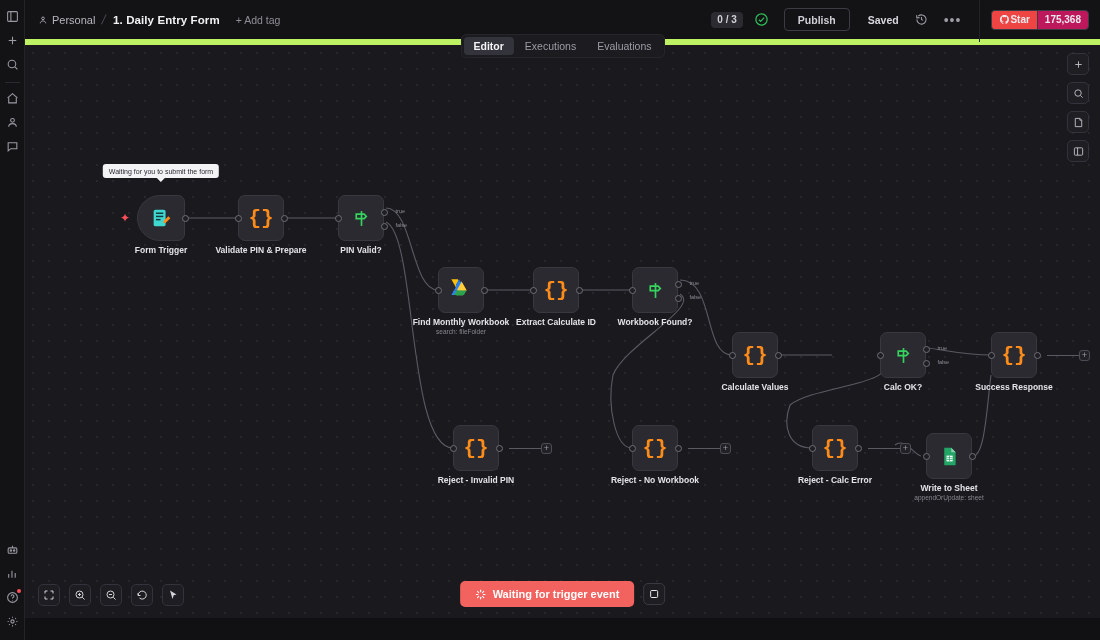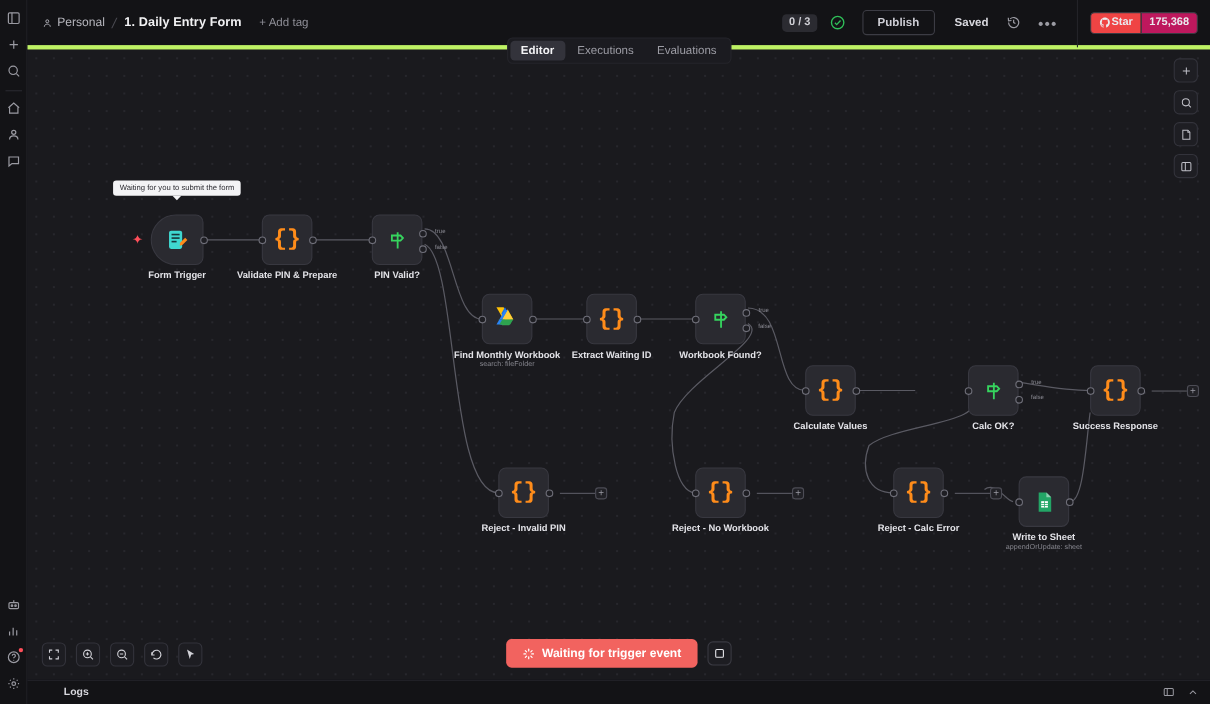--- a/index.html
+++ b/index.html
@@ -32,21 +32,21 @@
     position: absolute; top: 2px; right: 2px;
     width: 4px; height: 4px; border-radius: 50%; background: #ff4f5a;
   }
 
   
   .main { position: relative; width: 1075px; height: 640px; }
 
   
   .topbar {
     position: absolute; top: 0; left: 0; right: 0; height: 45px;
-    background: #131316; border-bottom: 4px solid #bef264;
+    background: #131316; border-bottom: 6px solid #bef264;
     display: flex; align-items: center; padding: 0 0 0 13px;
     z-index: 30;
     justify-content: space-between;
   }
   .crumbs { display: flex; align-items: center; gap: 7px; font-size: 11.5px; }
   .crumb-personal { display: flex; align-items: center; gap: 4px; color: #b6b6bd; font-size: 11px; }
   .crumb-personal svg { width: 10px; height: 10px; }
   .crumb-slash { color: #4a4a52; font-size: 13px; transform: skewX(-12deg); }
   .crumb-title { color: #f2f2f4; font-weight: bold; font-size: 11.5px; letter-spacing: .1px; }
   .add-tag { color: #8e8e96; font-size: 10.5px; margin-left: 9px; }
@@ -428,21 +428,21 @@
           <div class="node-label">Find Monthly Workbook</div>
           <div class="node-sub">search: fileFolder</div>
         </div>
 
         <div class="node" style="left:508px; top:222px;">
           <div class="node-box">
             <span class="code-glyph">{}</span>
             <span class="port in"></span>
             <span class="port out"></span>
           </div>
-          <div class="node-label">Extract Waiting ID</div>
+          <div class="node-label">Extract Calculate ID</div>
         </div>
 
         <div class="node" style="left:607px; top:222px;">
           <div class="node-box">
             <svg viewBox="0 0 24 24" width="21" height="21" fill="none" stroke="#36d45e" stroke-width="1.9">
               <path d="M12 3.5v17"></path>
                 <path d="M6 7h9l2.5 2.6L15 12.2H6z"></path>
             </svg>
             <span class="port in"></span>
             <span class="port out-true"></span>
@@ -617,27 +617,15 @@
               <line x1="7.8" y1="16.2" x2="5.3" y2="18.7"></line>
           </svg>
           <span>Waiting for trigger event</span>
         </button>
         <div class="stop-btn">
           <span class="stop-sq"></span>
         </div>
       </div>
     </div>
 
-    <div class="logsbar">
-      <span class="logs-label">Logs</span>
-      <span class="logs-right">
-        <svg viewBox="0 0 24 24" fill="none" stroke="currentColor" stroke-width="2">
-            <rect x="3" y="4" width="18" height="14" rx="2"></rect>
-            <line x1="9" y1="4" x2="9" y2="18"></line>
-          </svg>
-        <svg viewBox="0 0 24 24" fill="none" stroke="currentColor" stroke-width="2">
-            <polyline points="6,15 12,9 18,15"></polyline>
-          </svg>
-      </span>
-    </div>
 
   </div>
 </div>
 
 </body></html>

